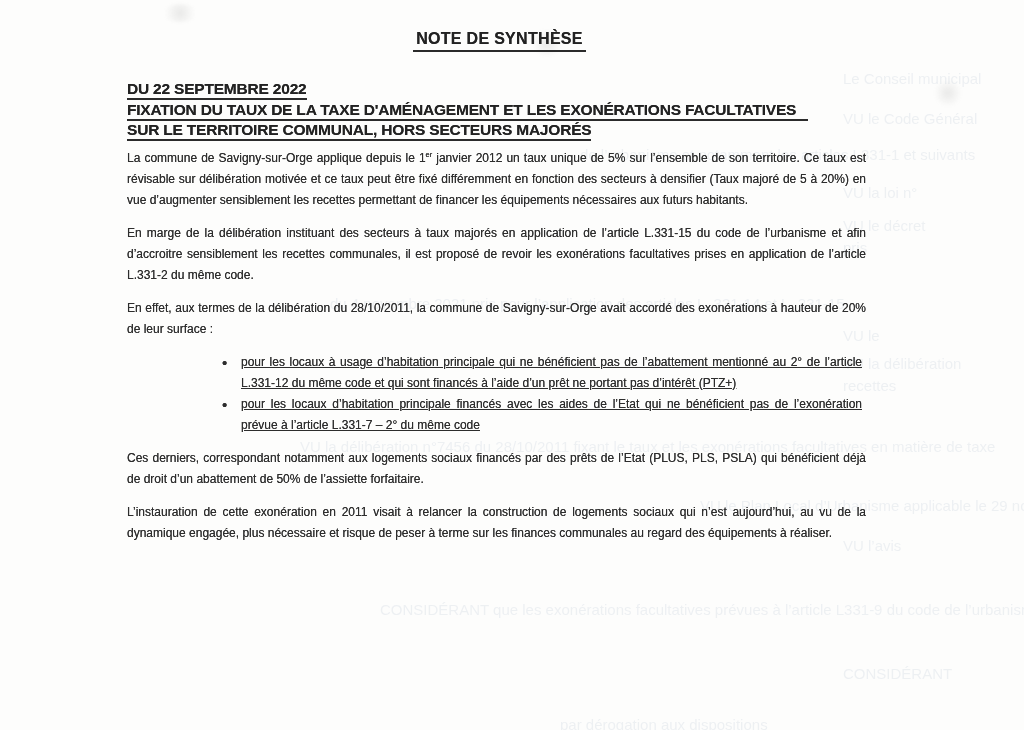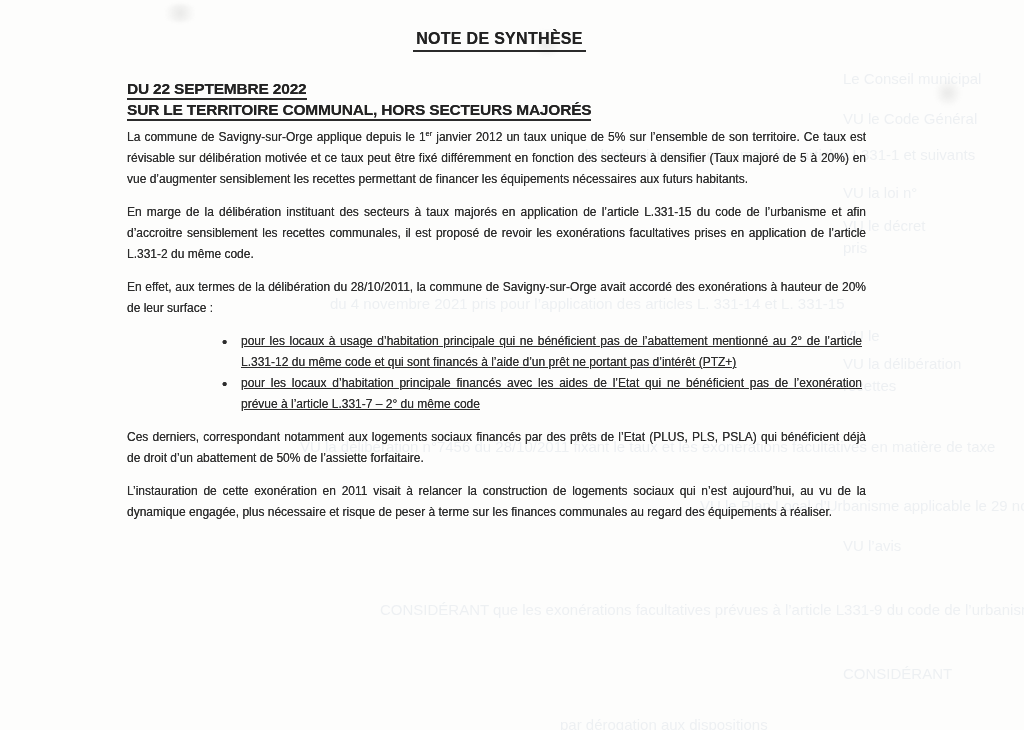--- a/index.html
+++ b/index.html
@@ -113,20 +113,21 @@
   <div class="smudge" style="left:935px; top:78px; width:26px; height:30px;"></div>
 
   <div class="content">
 
     <div class="title-wrap">
       <span class="doc-title">NOTE DE SYNTHÈSE</span>
     </div>
 
     <div class="headings">
       <div class="h-line"><span class="h-text">DU 22 SEPTEMBRE 2022</span></div>
+      <div class="h-line pad-after"><span class="h-text">FIXATION DU TAUX DE LA TAXE D'AMÉNAGEMENT ET LES EXONÉRATIONS FACULTATIVES</span></div>
       <div class="h-line"><span class="h-text">SUR LE TERRITOIRE COMMUNAL, HORS SECTEURS MAJORÉS</span></div>
     </div>
 
     <p class="body"><span>La commune de Savigny-sur-Orge applique depuis le 1</span><sup>er</sup><span> janvier 2012 un taux unique de 5% sur l’ensemble de son territoire. Ce taux est révisable sur délibération motivée et ce taux peut être fixé différemment en fonction des secteurs à densifier (Taux majoré de 5 à 20%) en vue d’augmenter sensiblement les recettes permettant de financer les équipements nécessaires aux futurs habitants.</span></p>
 
 
     <p class="body">En marge de la délibération instituant des secteurs à taux majorés en application de l’article L.331-15 du code de l’urbanisme et afin d’accroitre sensiblement les recettes communales, il est proposé de revoir les exonérations facultatives prises en application de l’article L.331-2 du même code.</p>
 
     <p class="body">En effet, aux termes de la délibération du 28/10/2011, la commune de Savigny-sur-Orge avait accordé des exonérations à hauteur de 20% de leur surface :</p>
 

